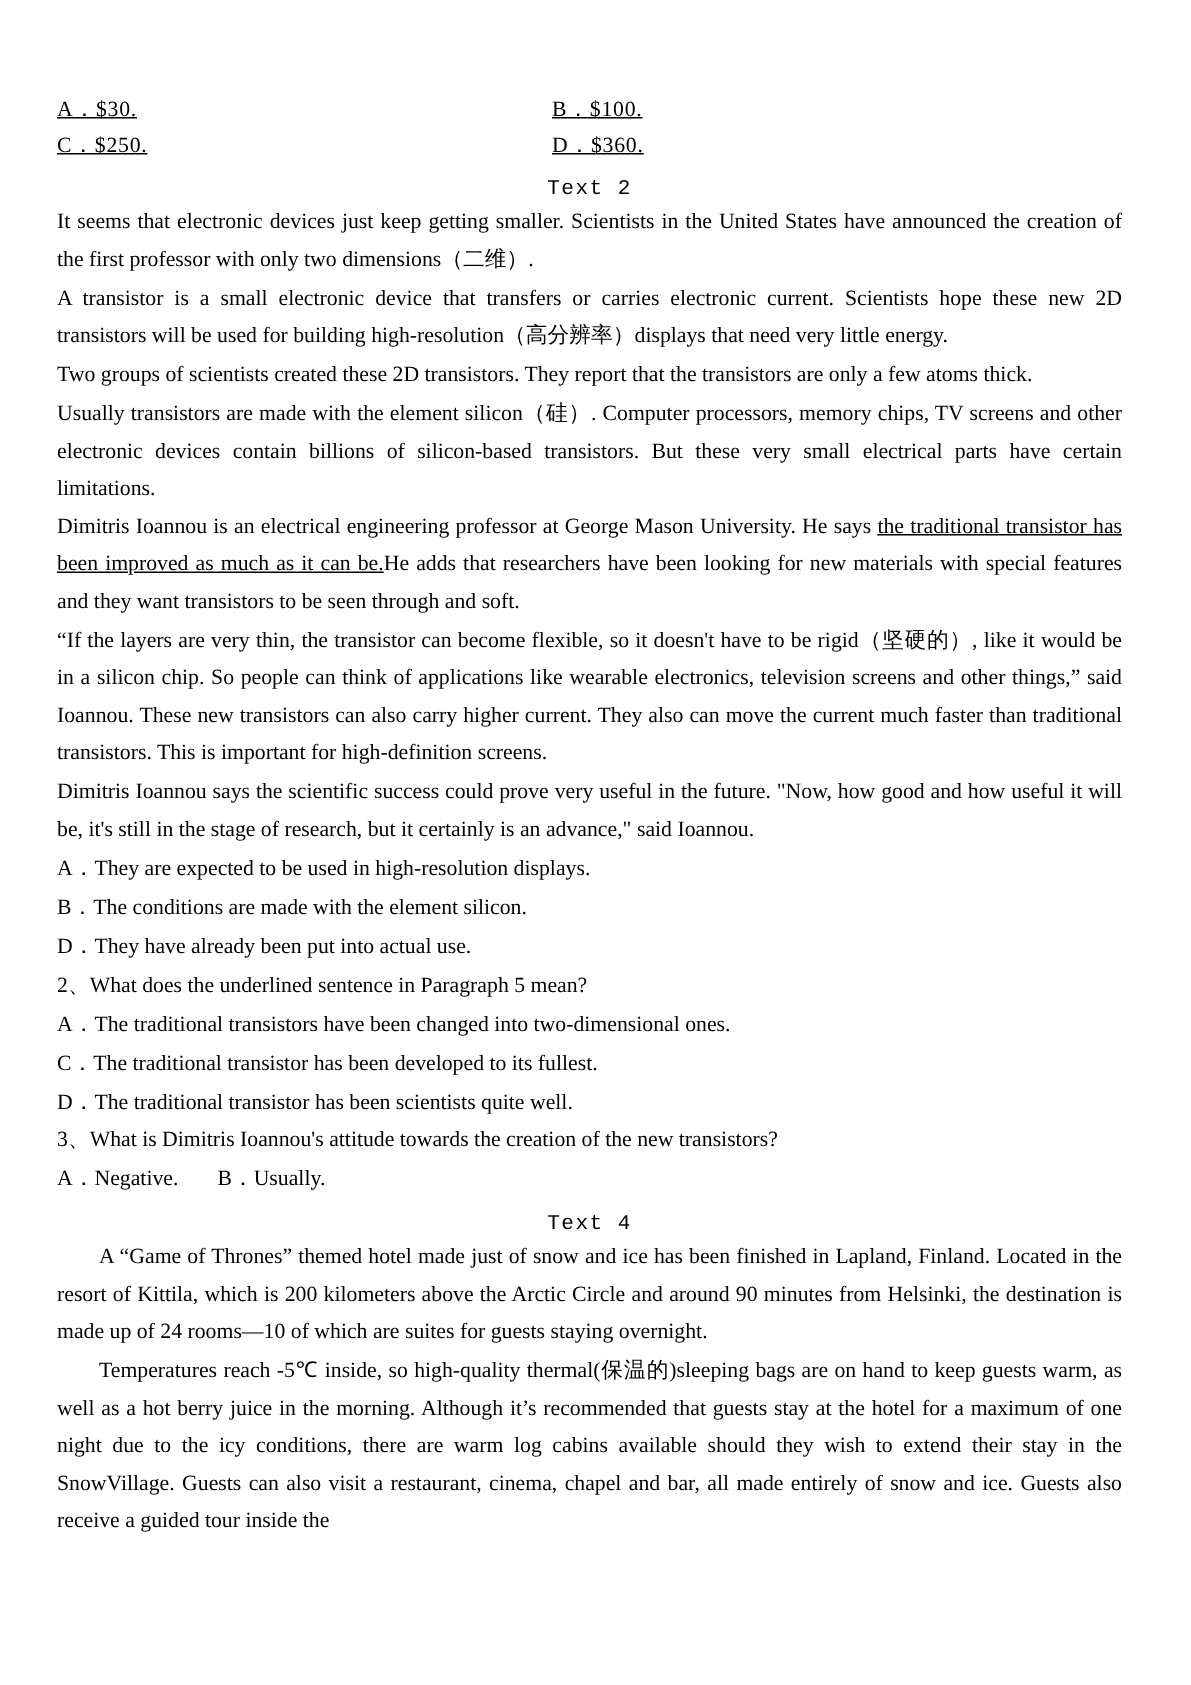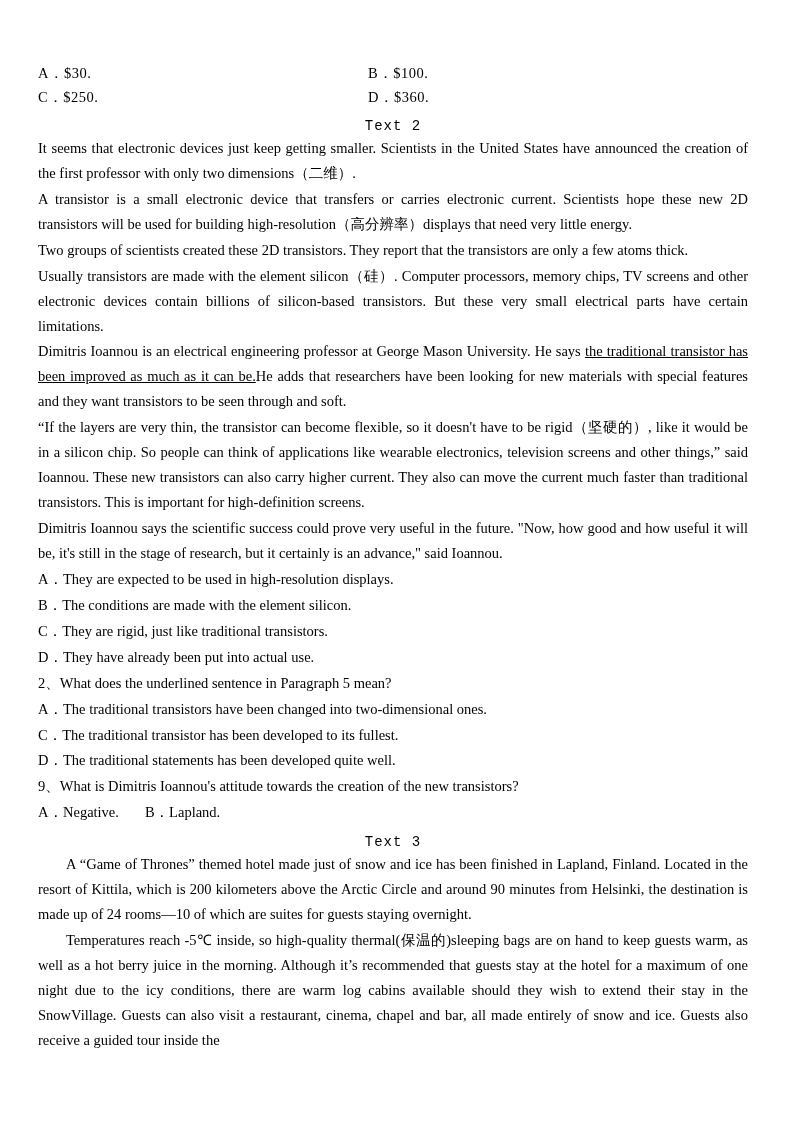--- a/index.html
+++ b/index.html
@@ -29,20 +29,21 @@
   }
   .row-two-col .col-a {
     width: 330px;
     flex: 0 0 330px;
   }
   .row-two-col .col-b {
     flex: 1 1 auto;
   }
   .opt-label {
     letter-spacing: 0.5px;
+    text-decoration: underline;
   }
   .center-head {
     text-align: center;
     font-family: Liberation Mono, monospace;
     font-size: 14px;
     letter-spacing: 1px;
     margin: 9px 0 2px 0;
   }
   p.para {
     font-size: 14.5px;
@@ -93,29 +94,28 @@
   <p class="para">Two groups of scientists created these 2D transistors. They report that the transistors are only a few atoms thick.</p>
   <p class="para">Usually transistors are made with the element silicon（硅）. Computer processors, memory chips, TV screens and other electronic devices contain billions of silicon-based transistors. But these very small electrical parts have certain limitations.</p>
 
   <p class="para"><span>Dimitris Ioannou is an electrical engineering professor at George Mason University. He says </span><span class="u">the traditional transistor has been improved as much as it can be.</span><span>He adds that researchers have been looking for new materials with special features and they want transistors to be seen through and soft.</span></p>
 
   <p class="para">“If the layers are very thin, the transistor can become flexible, so it doesn't have to be rigid（坚硬的）, like it would be in a silicon chip. So people can think of applications like wearable electronics, television screens and other things,” said Ioannou. These new transistors can also carry higher current. They also can move the current much faster than traditional transistors. This is important for high-definition screens.</p>
   <p class="para">Dimitris Ioannou says the scientific success could prove very useful in the future. "Now, how good and how useful it will be, it's still in the stage of research, but it certainly is an advance," said Ioannou.</p>
 
   <div class="opt">A．They are expected to be used in high-resolution displays.</div>
   <div class="opt">B．The conditions are made with the element silicon.</div>
-  <div class="opt">C．They are rigid, just like traditional transistors.</div>
   <div class="opt">D．They have already been put into actual use.</div>
 
   <div class="q">2、What does the underlined sentence in Paragraph 5 mean?</div>
   <div class="opt">A．The traditional transistors have been changed into two-dimensional ones.</div>
   <div class="opt">C．The traditional transistor has been developed to its fullest.</div>
-  <div class="opt">D．The traditional statements has been developed quite well.</div>
+  <div class="opt">D．The traditional transistor has been scientists quite well.</div>
 
-  <div class="q">9、What is Dimitris Ioannou's attitude towards the creation of the new transistors?</div>
-  <div class="opt opt-inline"><span>A．Negative.</span><span>B．Lapland.</span></div>
+  <div class="q">3、What is Dimitris Ioannou's attitude towards the creation of the new transistors?</div>
+  <div class="opt opt-inline"><span>A．Negative.</span><span>B．Usually.</span></div>
 
-  <div class="center-head">Text 3</div>
+  <div class="center-head">Text 4</div>
 
   <p class="para indent">A “Game of Thrones” themed hotel made just of snow and ice has been finished in Lapland, Finland. Located in the resort of Kittila, which is 200 kilometers above the Arctic Circle and around 90 minutes from Helsinki, the destination is made up of 24 rooms—10 of which are suites for guests staying overnight.</p>
   <p class="para indent">Temperatures reach -5℃ inside, so high-quality thermal(保温的)sleeping bags are on hand to keep guests warm, as well as a hot berry juice in the morning. Although it’s recommended that guests stay at the hotel for a maximum of one night due to the icy conditions, there are warm log cabins available should they wish to extend their stay in the SnowVillage. Guests can also visit a restaurant, cinema, chapel and bar, all made entirely of snow and ice. Guests also receive a guided tour inside the</p>
 
 </div>
 
 </body></html>

